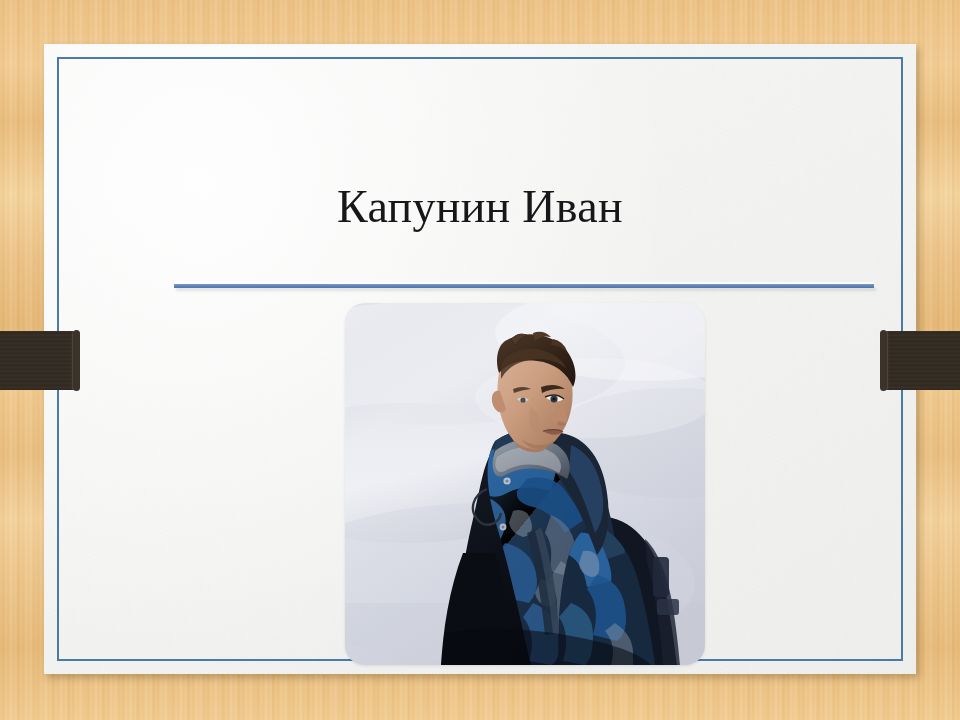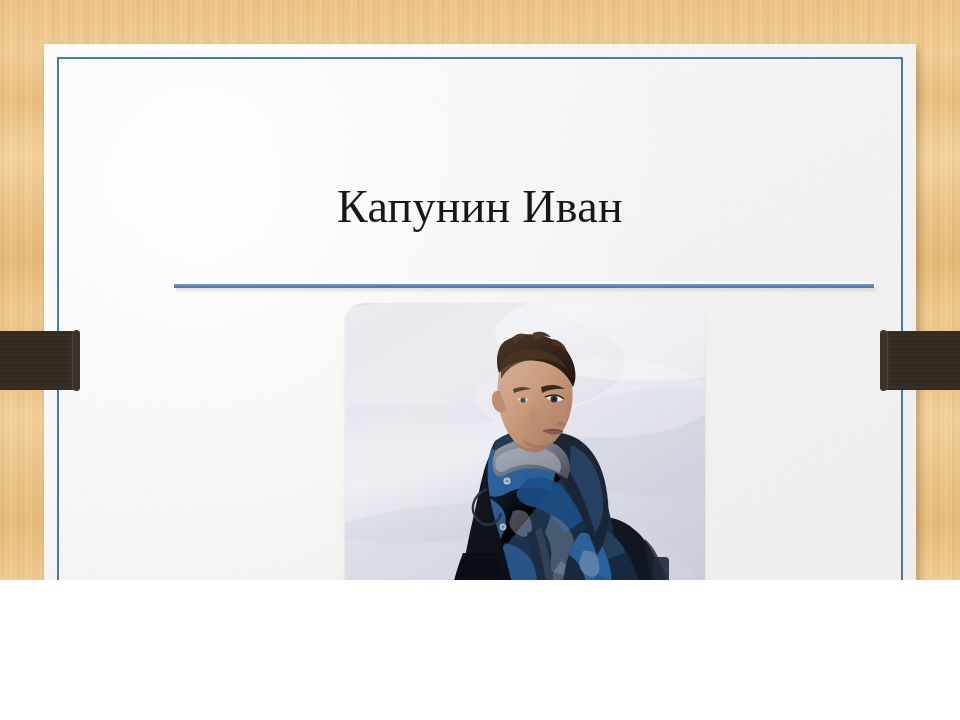--- a/index.html
+++ b/index.html
@@ -11,21 +11,21 @@
     width: 960px;
     height: 720px;
     overflow: hidden;
     font-family: "Liberation Serif", serif;
   }
 
   
   .slide {
     position: relative;
     width: 960px;
-    height: 580px;
+    height: 720px;
     background-color: #f0c882;
     background-image:
       
       repeating-linear-gradient(90deg,
         rgba(255,255,255,0.00) 0px,
         rgba(255,255,255,0.09) 1px,
         rgba(255,255,255,0.00) 2px,
         rgba(170,120,60,0.05) 3px,
         rgba(255,255,255,0.00) 5px),
       repeating-linear-gradient(90deg,

